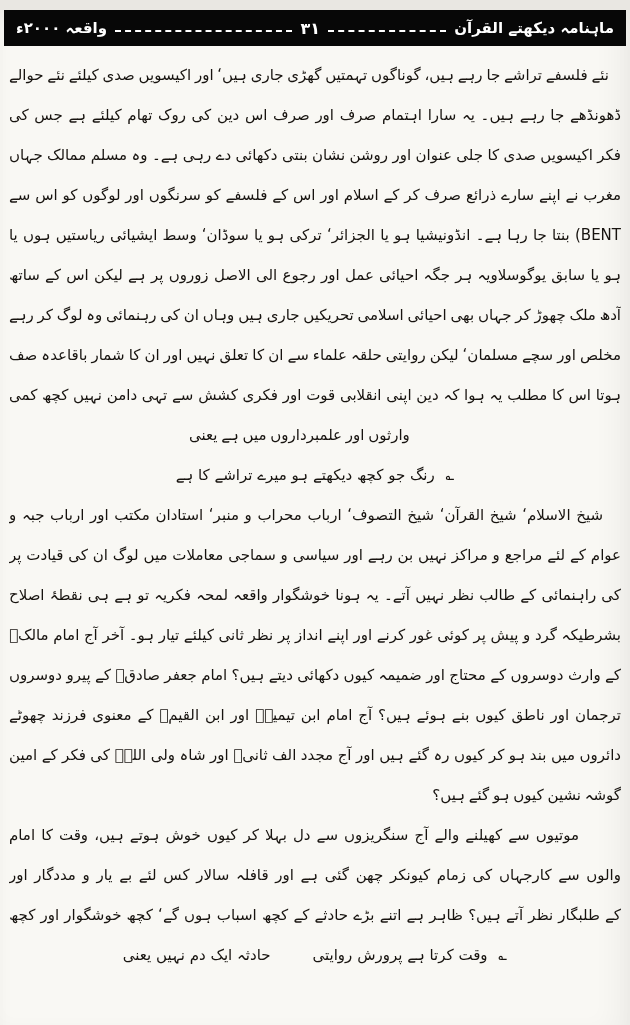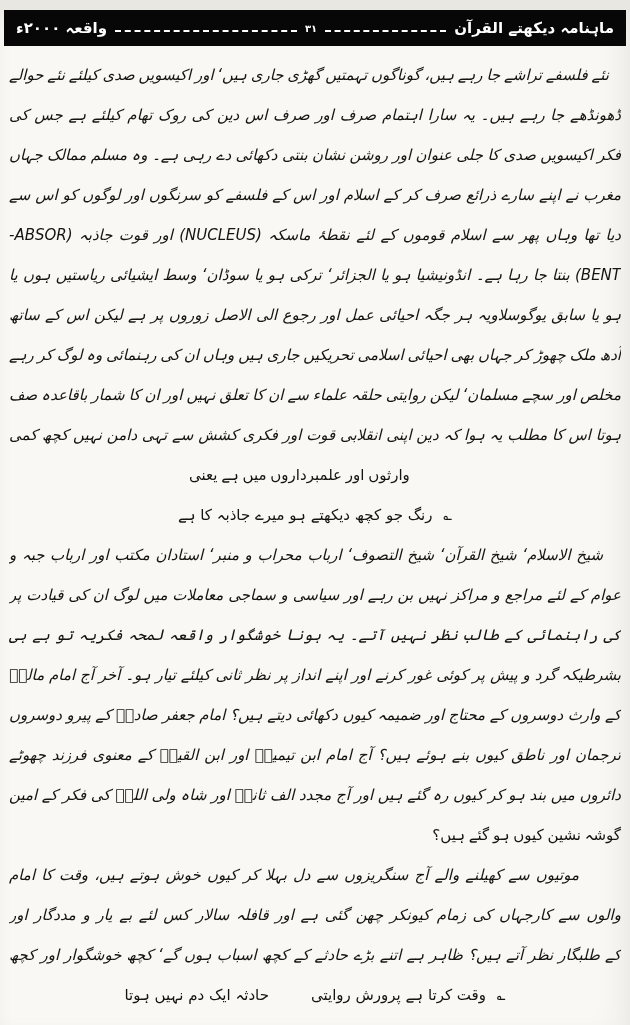--- a/index.html
+++ b/index.html
@@ -29,41 +29,40 @@
     font-weight:bold;
     white-space:nowrap;
   }
   .dash-fill{
     border-bottom:2px dashed #ffffff;
     height:2px;
     margin:4px 8px 0 8px;
   }
   .dash-fill.short{flex:2;}
   .dash-fill.long{flex:3;}
-  .hdr-pageno{font-size:10px;}
+  .hdr-pageno{font-size:16px;}
   
   .body-text{
     direction:rtl;
     padding:9px 9px 0 9px;
     color:#17130f;
   }
   .ln{
     height:40px;
     line-height:40px;
     font-size:15px;
     word-spacing:-1px;
     overflow:hidden;
     white-space:nowrap;
   }
   
   .j{
     white-space:normal;
     text-align:justify;
     text-align-last:justify;
-    font-style:italic;
   }
   
   .tail{}
   .tail-float{padding-left:180px;padding-right:90px;text-align:left;}
   
   .ind-sm{padding-right:12px;}
   .ind-md{padding-right:18px;}
   .ind-lg{padding-right:42px;}
   
   .verse{
@@ -92,47 +91,46 @@
     <span class="dash-fill long"></span>
     <span>واقعہ ۲۰۰۰ء</span>
   </div>
 
   <div class="body-text">
 
     <div class="ln j ind-sm">نئے فلسفے تراشے جا رہے ہیں، گوناگوں تہمتیں گھڑی جاری ہیں‘ اور اکیسویں صدی کیلئے نئے حوالے</div>
     <div class="ln j">ڈھونڈھے جا رہے ہیں۔ یہ سارا اہتمام صرف اور صرف اس دین کی روک تھام کیلئے ہے جس کی تہذیب اور</div>
     <div class="ln j">فکر اکیسویں صدی کا جلی عنوان اور روشن نشان بنتی دکھائی دے رہی ہے۔ وہ مسلم ممالک جہاں کمیونزم اور</div>
     <div class="ln j">مغرب نے اپنے سارے ذرائع صرف کر کے اسلام اور اس کے فلسفے کو سرنگوں اور لوگوں کو اس سے بیزار کر</div>
-    <div class="ln j">دیا تھا وہاں پھر سے اسلام قوموں کے لئے نقطۂ ماسکہ (NUCLEUS) اور قوت جاذبہ (ABSOR-</div>
     <div class="ln j">BENT) بنتا جا رہا ہے۔ انڈونیشیا ہو یا الجزائر‘ ترکی ہو یا سوڈان‘ وسط ایشیائی ریاستیں ہوں یا اردن اور افغانستان</div>
     <div class="ln j">ہو یا سابق یوگوسلاویہ ہر جگہ احیائی عمل اور رجوع الی الاصل زوروں پر ہے لیکن اس کے ساتھ ساتھ ایک</div>
     <div class="ln j">آدھ ملک چھوڑ کر جہاں بھی احیائی اسلامی تحریکیں جاری ہیں وہاں ان کی رہنمائی وہ لوگ کر رہے ہیں جو ہیں تو</div>
     <div class="ln j">مخلص اور سچے مسلمان‘ لیکن روایتی حلقہ علماء سے ان کا تعلق نہیں اور ان کا شمار باقاعدہ صف علماء میں نہیں</div>
     <div class="ln j">ہوتا اس کا مطلب یہ ہوا کہ دین اپنی انقلابی قوت اور فکری کشش سے تہی دامن نہیں کچھ کمی ہے تو اس کے</div>
     <div class="ln tail-float">وارثوں اور علمبرداروں میں ہے یعنی</div>
 
     <div class="verse">
       <span class="marker">؎</span>
-      <span>رنگ جو کچھ دیکھتے ہو میرے جاذبہ کا ہے</span>
+      <span>رنگ جو کچھ دیکھتے ہو میرے تراشے کا ہے</span>
     </div>
 
     <div class="ln j ind-md">شیخ الاسلام‘ شیخ القرآن‘ شیخ التصوف‘ ارباب محراب و منبر‘ استادان مکتب اور ارباب جبہ و دستار</div>
     <div class="ln j">عوام کے لئے مراجع و مراکز نہیں بن رہے اور سیاسی و سماجی معاملات میں لوگ ان کی قیادت پر مطمئن اور ان</div>
     <div class="ln j">کی راہنمائی کے طالب نظر نہیں آتے۔ یہ ہونا خوشگوار واقعہ لمحہ فکریہ تو ہے ہی نقطۂ اصلاح بھی بن سکتا ہے</div>
     <div class="ln j">بشرطیکہ گرد و پیش پر کوئی غور کرنے اور اپنے انداز پر نظر ثانی کیلئے تیار ہو۔ آخر آج امام مالکؒ اور امام ابو حنیفہؒ</div>
     <div class="ln j">کے وارث دوسروں کے محتاج اور ضمیمہ کیوں دکھائی دیتے ہیں؟ امام جعفر صادقؒ کے پیرو دوسروں کے</div>
     <div class="ln j">ترجمان اور ناطق کیوں بنے ہوئے ہیں؟ آج امام ابن تیمیہؒ اور ابن القیمؒ کے معنوی فرزند چھوٹے چھوٹے</div>
     <div class="ln j">دائروں میں بند ہو کر کیوں رہ گئے ہیں اور آج مجدد الف ثانیؒ اور شاہ ولی اللہؒ کی فکر کے امین سمٹ کر</div>
     <div class="ln tail">گوشہ نشین کیوں ہو گئے ہیں؟</div>
     <div class="ln j ind-lg">موتیوں سے کھیلنے والے آج سنگریزوں سے دل بہلا کر کیوں خوش ہوتے ہیں، وقت کا امام کہلانے</div>
     <div class="ln j">والوں سے کارجہاں کی زمام کیونکر چھن گئی ہے اور قافلہ سالار کس لئے بے یار و مددگار اور دوسروں کی معاونت</div>
     <div class="ln j">کے طلبگار نظر آتے ہیں؟ ظاہر ہے اتنے بڑے حادثے کے کچھ اسباب ہوں گے‘ کچھ خوشگوار اور کچھ ناگوار۔</div>
 
     <div class="verse verse2-wrap">
       <span>
         <span class="marker">؎</span>
         <span>وقت کرتا ہے پرورش روایتی</span>
       </span>
-      <span>حادثہ ایک دم نہیں ہوتا</span>
+      <span>حادثہ ایک دم نہیں یعنی</span>
     </div>
 
   </div>
 </div>
 
 </body></html>

